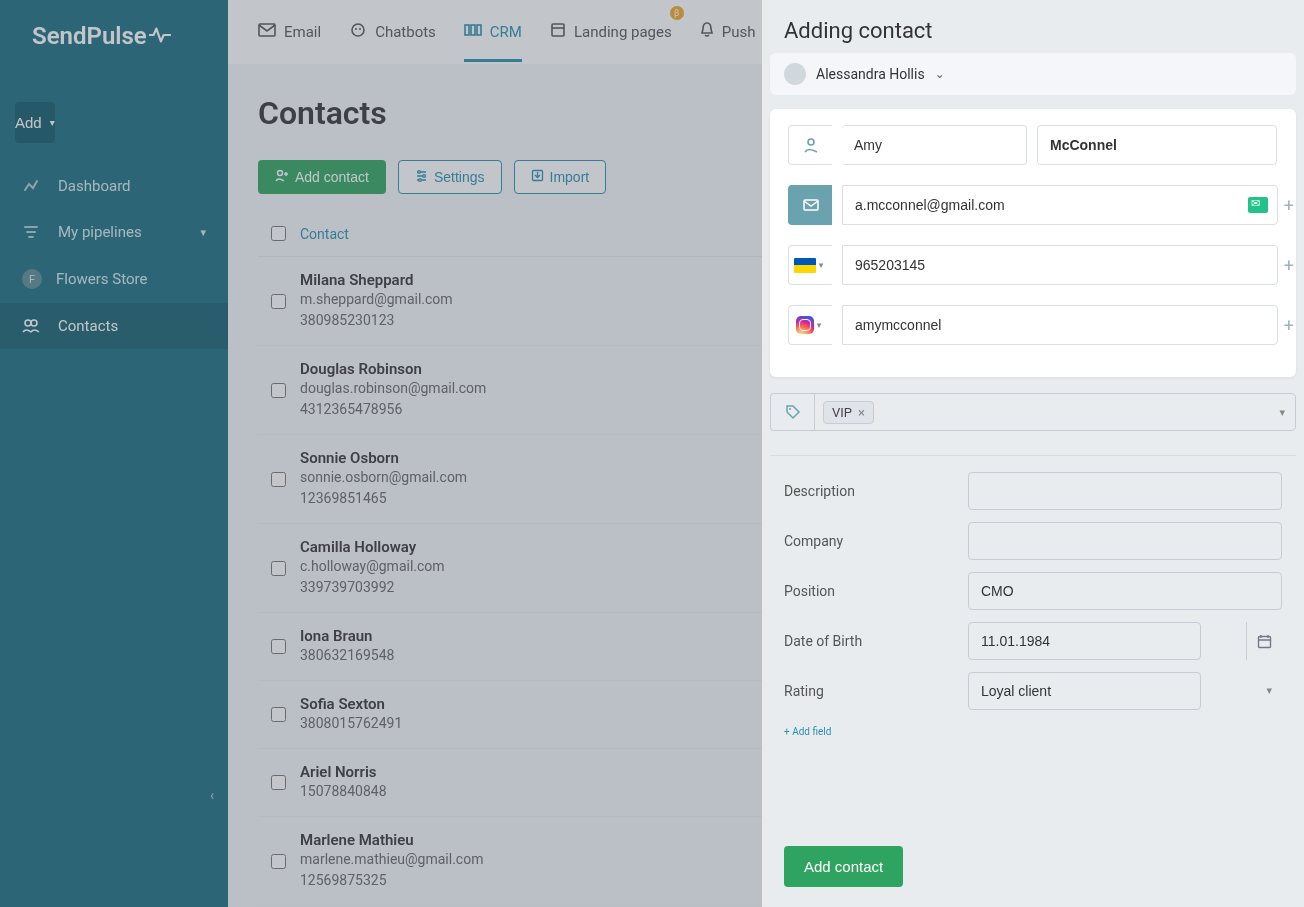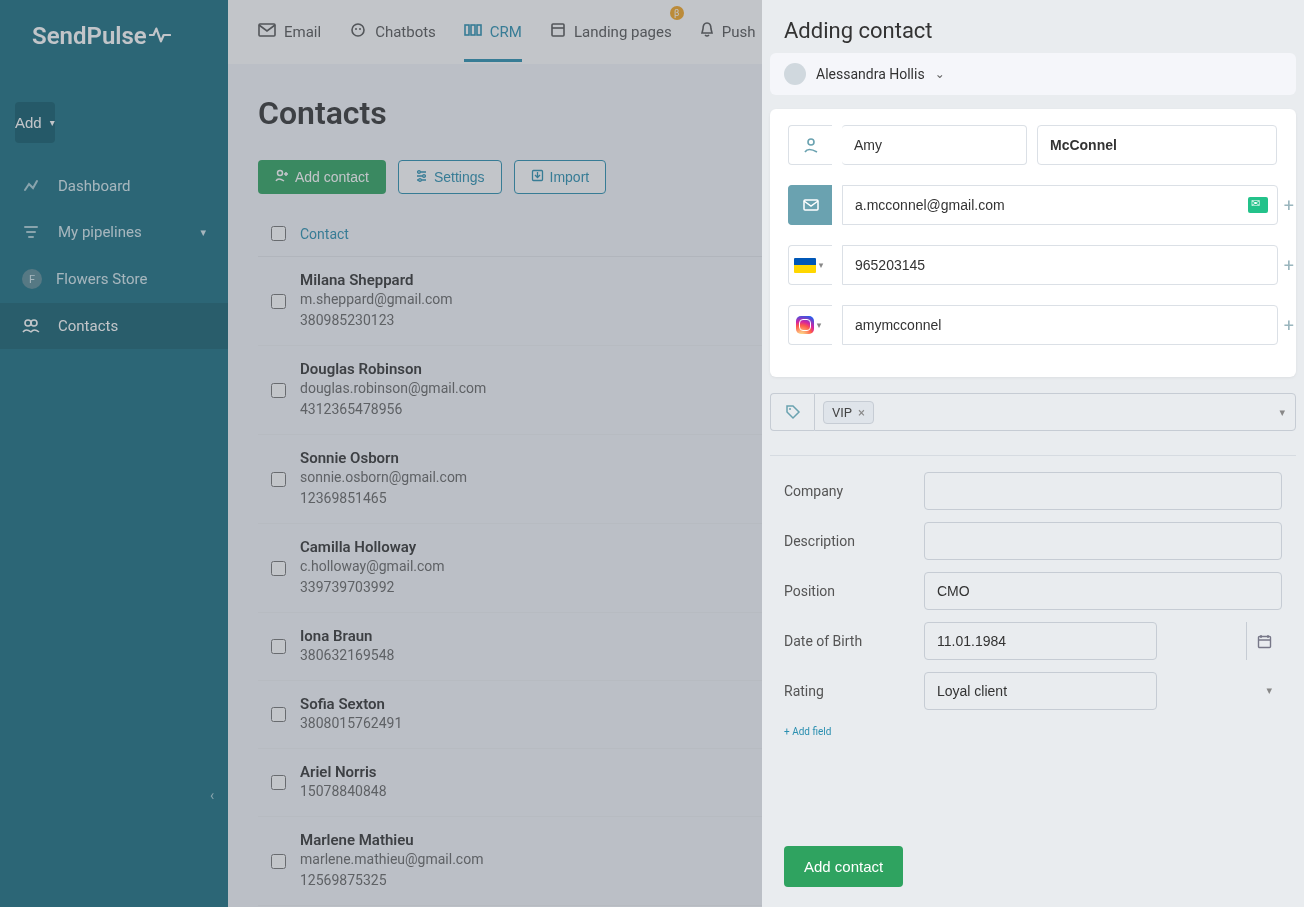--- a/index.html
+++ b/index.html
@@ -79,21 +79,21 @@
 .tags-field { flex: 1; height: 38px; border: 1px solid #c6ccd4; border-radius: 0 4px 4px 0; display: flex; align-items: center; padding: 0 8px; background: #e9ecef; position: relative; }
 .tag-pill { background: #dfe4ea; border: 1px solid #c6ccd4; border-radius: 4px; padding: 3px 8px; font-size: 13px; color: #444; display: inline-flex; align-items: center; }
 .tag-pill .x { margin-left: 6px; cursor: pointer; color: #888; font-size: 13px; }
 .tags-field .chev { position: absolute; right: 10px; color: #888; font-size: 11px; }
 
 .divider { height: 1px; background: #d6dbe1; margin: 24px 8px 16px; }
 
 .meta { padding: 0 22px; }
 .mrow { display: flex; align-items: center; margin-bottom: 12px; }
 .mlabel { width: 140px; font-size: 14px; color: #555; }
-.minput { flex: 1; height: 38px; border: 1px solid #c6ccd4; border-radius: 4px; padding: 0 12px; font-size: 14px; background: #e9ecef; color: #333; }
+.minput { flex: 1; height: 38px; border: 1px solid #c6ccd4; border-radius: 4px; padding: 0 12px; font-size: 14px; background: #e9ecef; color: #333; margin-left: 44px; }
 .minput.with-icon { padding-right: 38px; }
 .mrel { flex: 1; position: relative; }
 .cal-icon { position: absolute; right: 0; top: 0; width: 36px; height: 38px; border-left: 1px solid #c6ccd4; display: flex; align-items: center; justify-content: center; color: #778; }
 .sel-chev { position: absolute; right: 10px; top: 12px; color: #888; font-size: 11px; pointer-events: none; }
 
 .add-field { color: #2a8fb0; font-size: 10px; cursor: pointer; padding: 4px 22px 0; }
 
 .panel-footer { margin-top: auto; padding: 20px 22px; }
 .btn-add-contact { background: #2fa360; color: #fff; border: none; border-radius: 4px; padding: 12px 20px; font-size: 15px; cursor: pointer; }
 </style>
@@ -397,25 +397,25 @@
         <span class="x">×</span>
       </span>
       <span class="chev">▾</span>
     </div>
   </div>
 
   <div class="divider"></div>
 
   <div class="meta">
     <div class="mrow">
+      <div class="mlabel">Description</div>
+      <input class="minput" value="" style="">
+    </div>
+    <div class="mrow">
       <div class="mlabel">Company</div>
-      <input class="minput" value="" style="">
-    </div>
-    <div class="mrow">
-      <div class="mlabel">Description</div>
       <input class="minput" value="" style="">
     </div>
     <div class="mrow">
       <div class="mlabel">Position</div>
       <input class="minput" value="CMO" style="">
     </div>
     <div class="mrow">
       <div class="mlabel">Date of Birth</div>
       <div class="mrel">
         <input class="minput with-icon" value="11.01.1984" style="">

